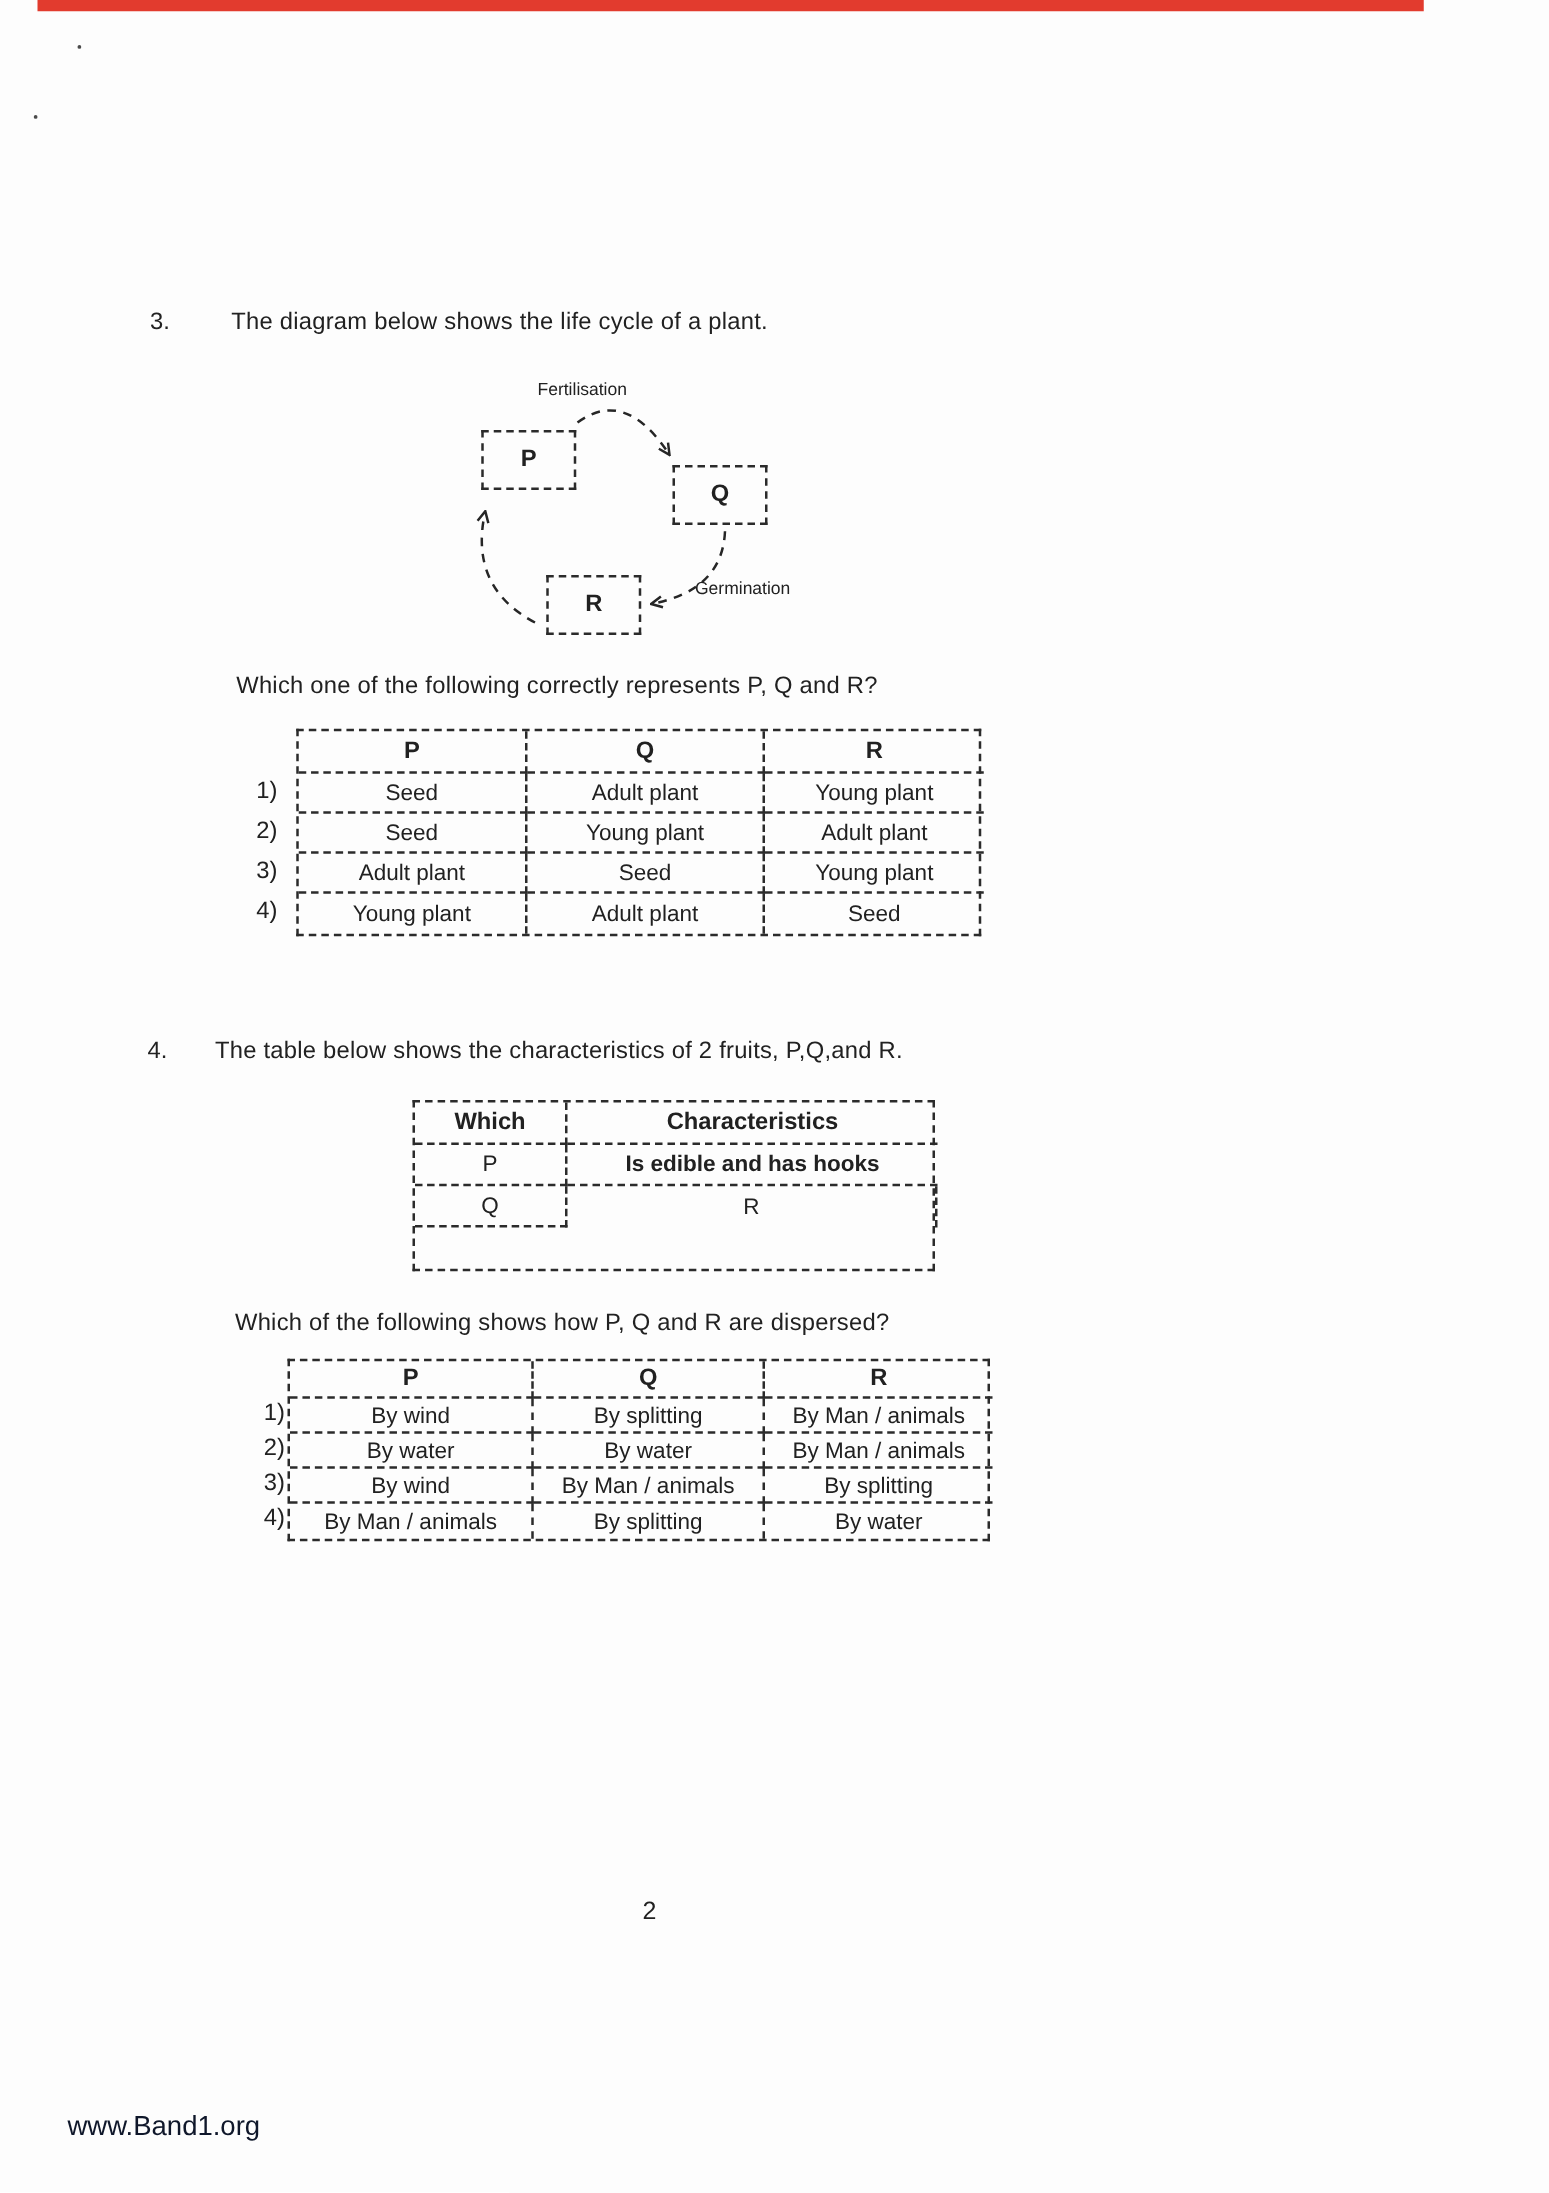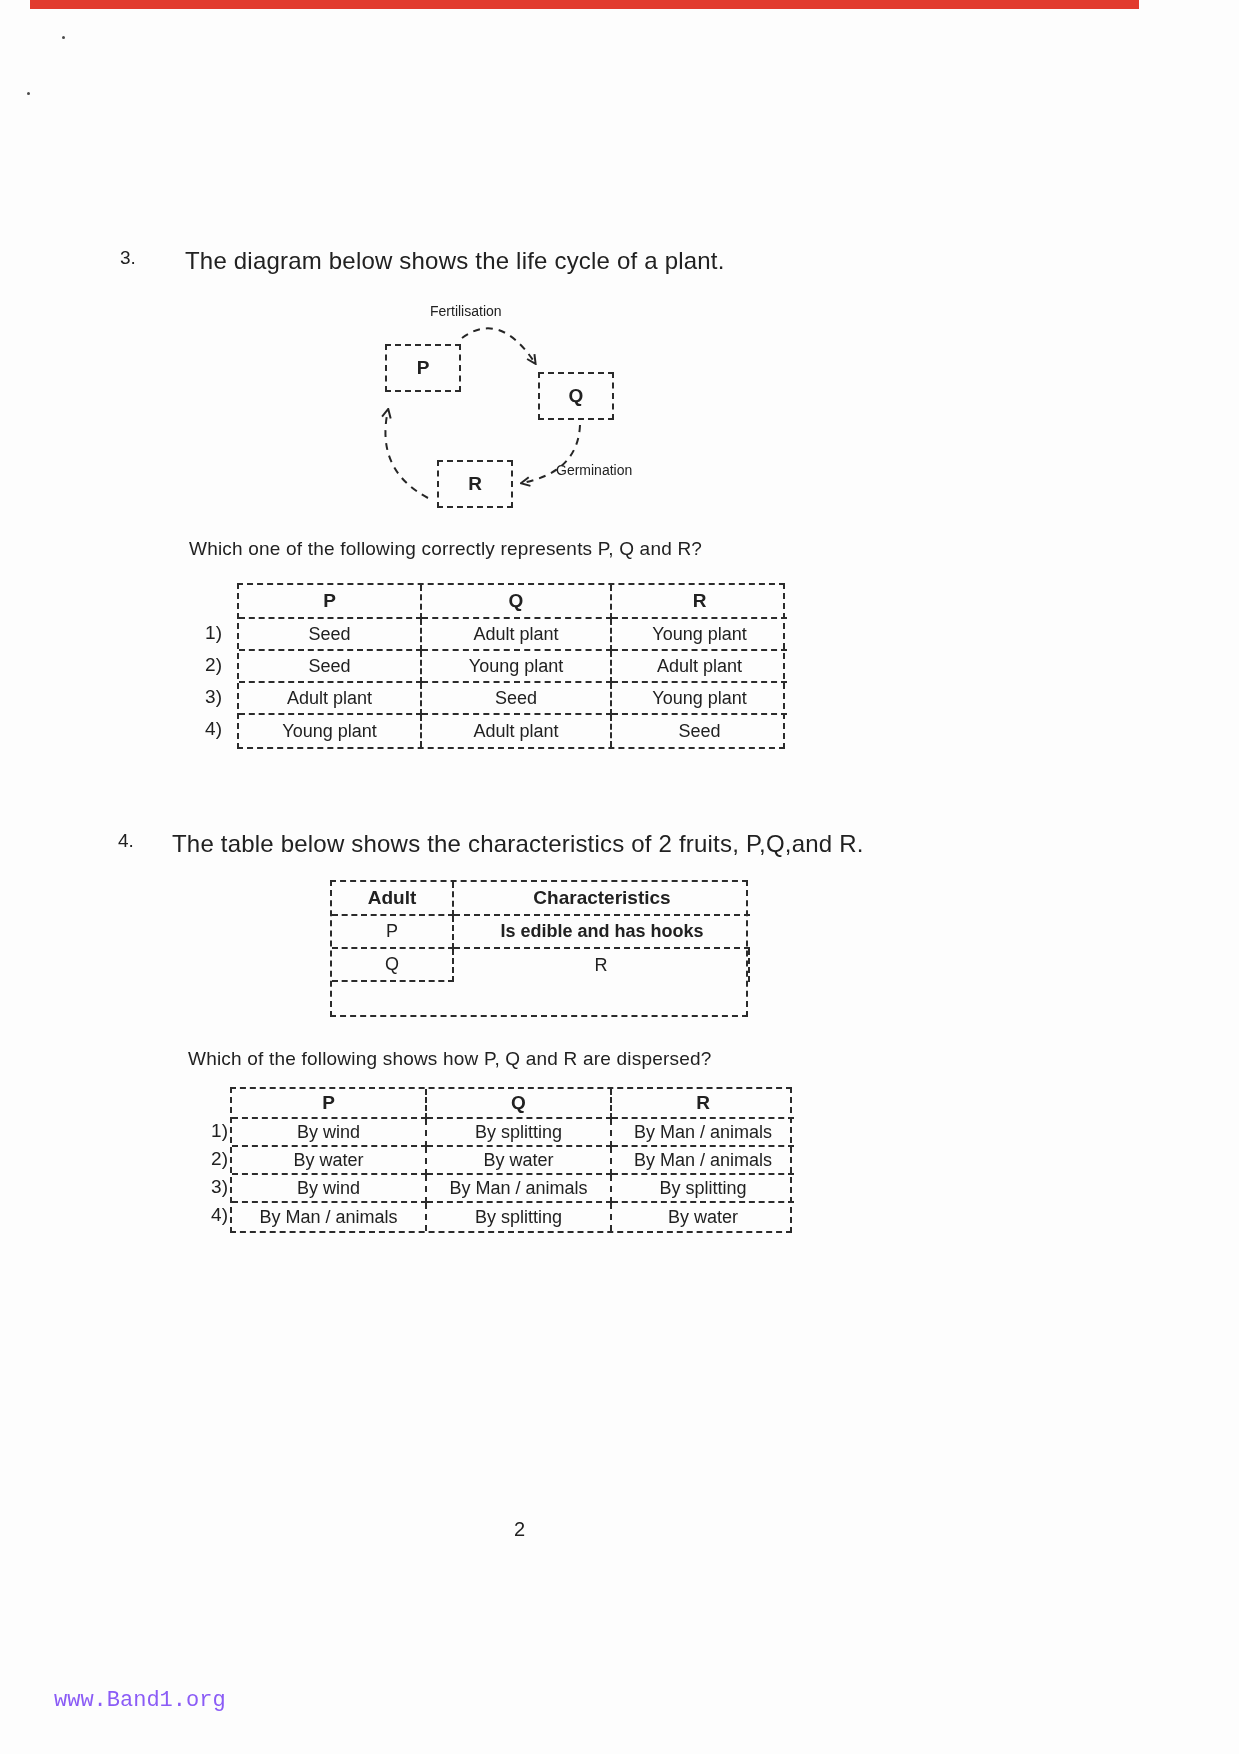--- a/index.html
+++ b/index.html
@@ -3,21 +3,21 @@
 <meta charset="utf-8">
 <style>
   html,body { margin:0; padding:0; background:#ffffff; }
   .page {
     position:relative; width:1239px; height:1754px; background:#fdfdfd;
     font-family:"Liberation Sans","DejaVu Sans",sans-serif; color:#212121;
     overflow:hidden;
   }
   .abs { position:absolute; }
   .qnum { font-size:19px; }
-  .qtext { font-size:24px; letter-spacing:0.2px; }
+  .qtext { font-size:19px; letter-spacing:0.2px; }
   .sub-q { font-size:19px; letter-spacing:0.2px; }
 
   
   .topbar { position:absolute; left:30px; top:0; width:1109px; height:9px; }
   .speck { position:absolute; width:3px; height:3px; background:#4a4a4a; border-radius:50%; }
 
   
   .dbox {
     position:absolute; width:76px; height:48px;
     border:2px dashed #2b2b2b;
@@ -39,22 +39,22 @@
   .gtable .hd { font-weight:bold; font-size:19px; }
   .gtable .lc { border-right:none; }
   .gtable .lr { border-bottom:none; }
   .bold { font-weight:bold; }
 
   .numcol { position:absolute; text-align:right; font-size:19px; }
   .numcol div { }
 
   .pageno { position:absolute; font-size:20px; }
   .watermark {
-    position:absolute; font-family:Liberation Mono, monospace;
-    font-size:22px; color:#8b5cf6;
+    position:absolute; font-family:Liberation Sans, sans-serif;
+    font-size:22px; color:#0f172a;
   }
 </style>
 </head>
 <body>
 
 <div class="page">
 
   <div class="topbar" style="background:#e23b2e;"></div>
   <div class="speck" style="left:62px; top:36px;"></div>
   <div class="speck" style="left:27px; top:92px;"></div>
@@ -108,21 +108,21 @@
 
     <div class="c lr">Young plant</div>
     <div class="c lr">Adult plant</div>
     <div class="c lc lr">Seed</div>
   </div>
 
   <div class="abs qnum" style="left:118px; top:830px;">4.</div>
   <div class="abs qtext" style="left:172px; top:830px;">The table below shows the characteristics of 2 fruits, P,Q,and R.</div>
 
   <div class="gtable" style="left:330px; top:880px; width:418px; grid-template-columns:122px 296px; grid-template-rows:34px 33px 33px 33px;">
-    <div class="c hd">Adult</div>
+    <div class="c hd">Which</div>
     <div class="c hd lc">Characteristics</div>
 
     <div class="c">P</div>
     <div class="c lc bold">Is edible and has hooks</div>
 
     <div class="c">Q</div>
 
     <div class="c lr">R</div>
   </div>
 

